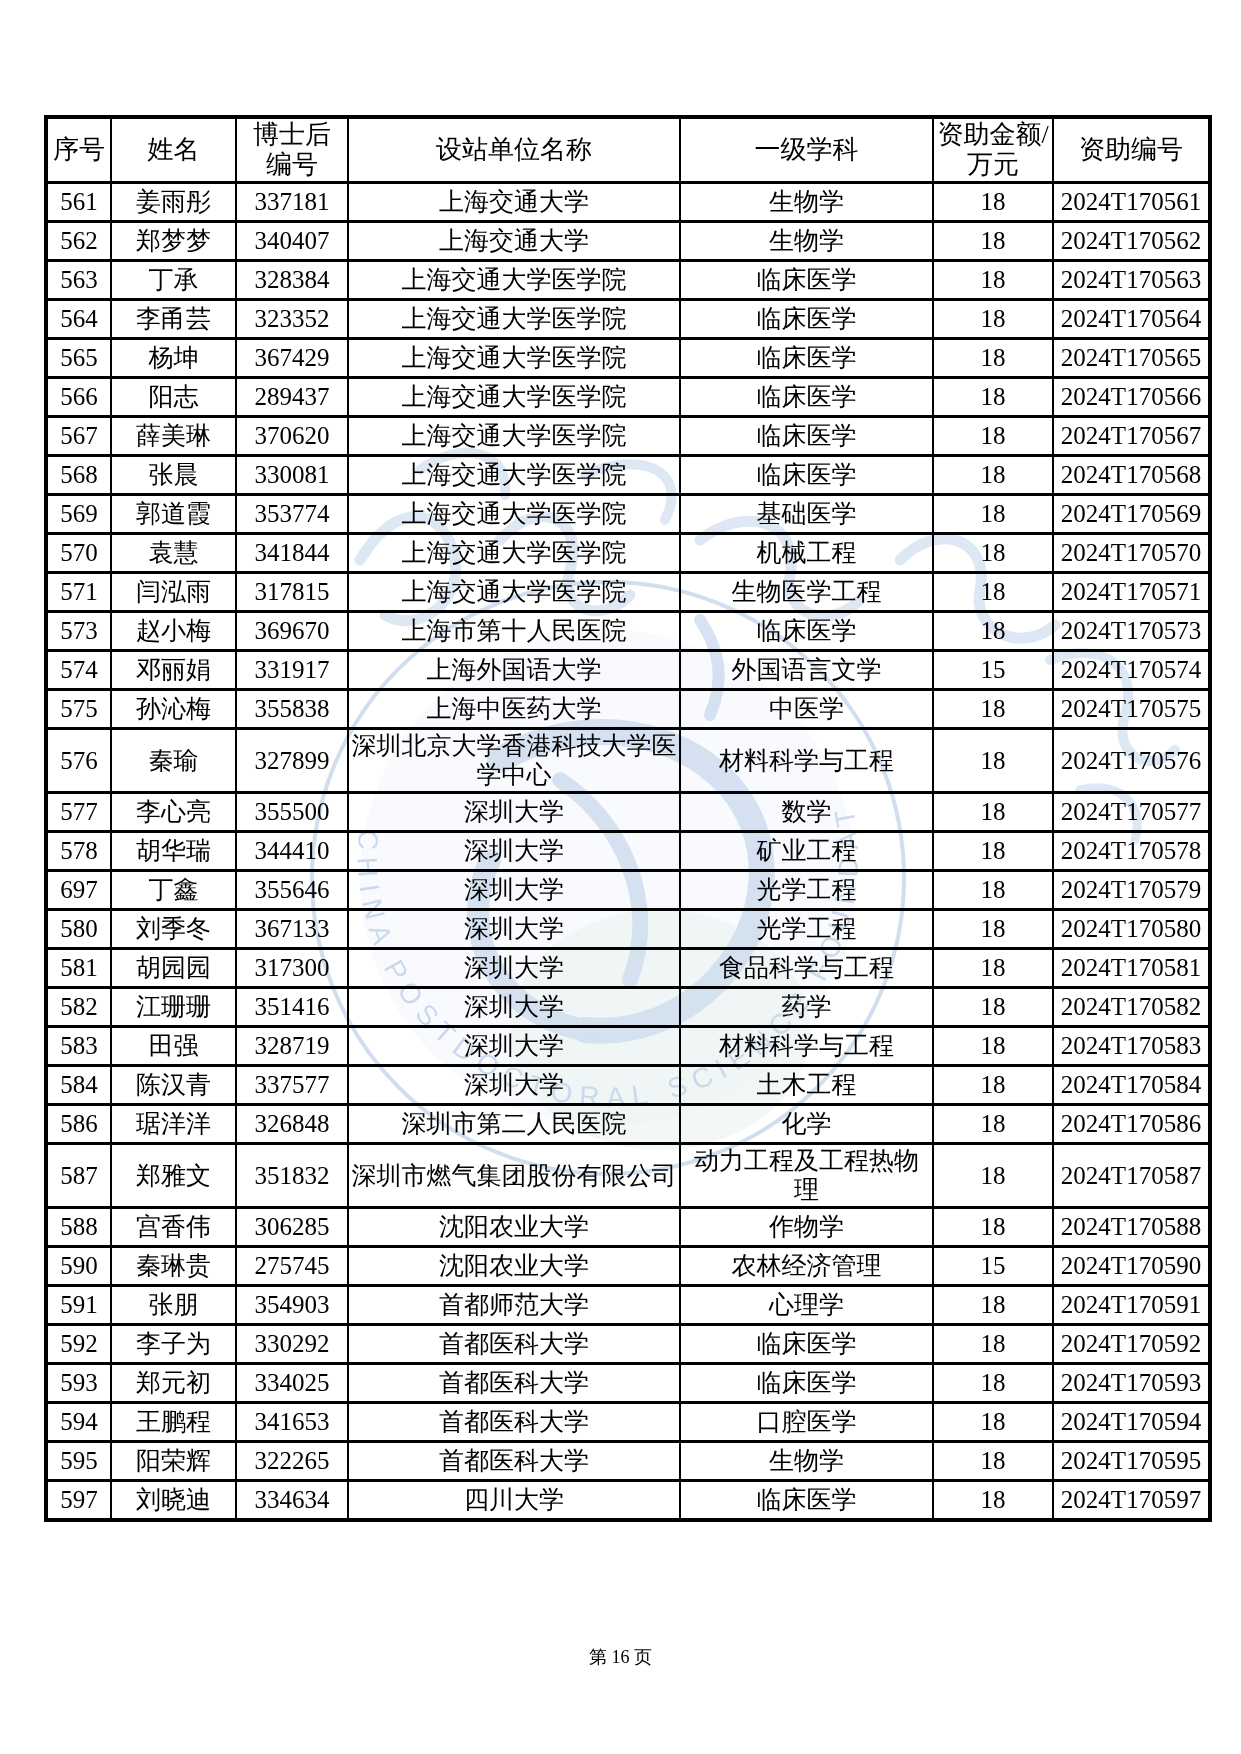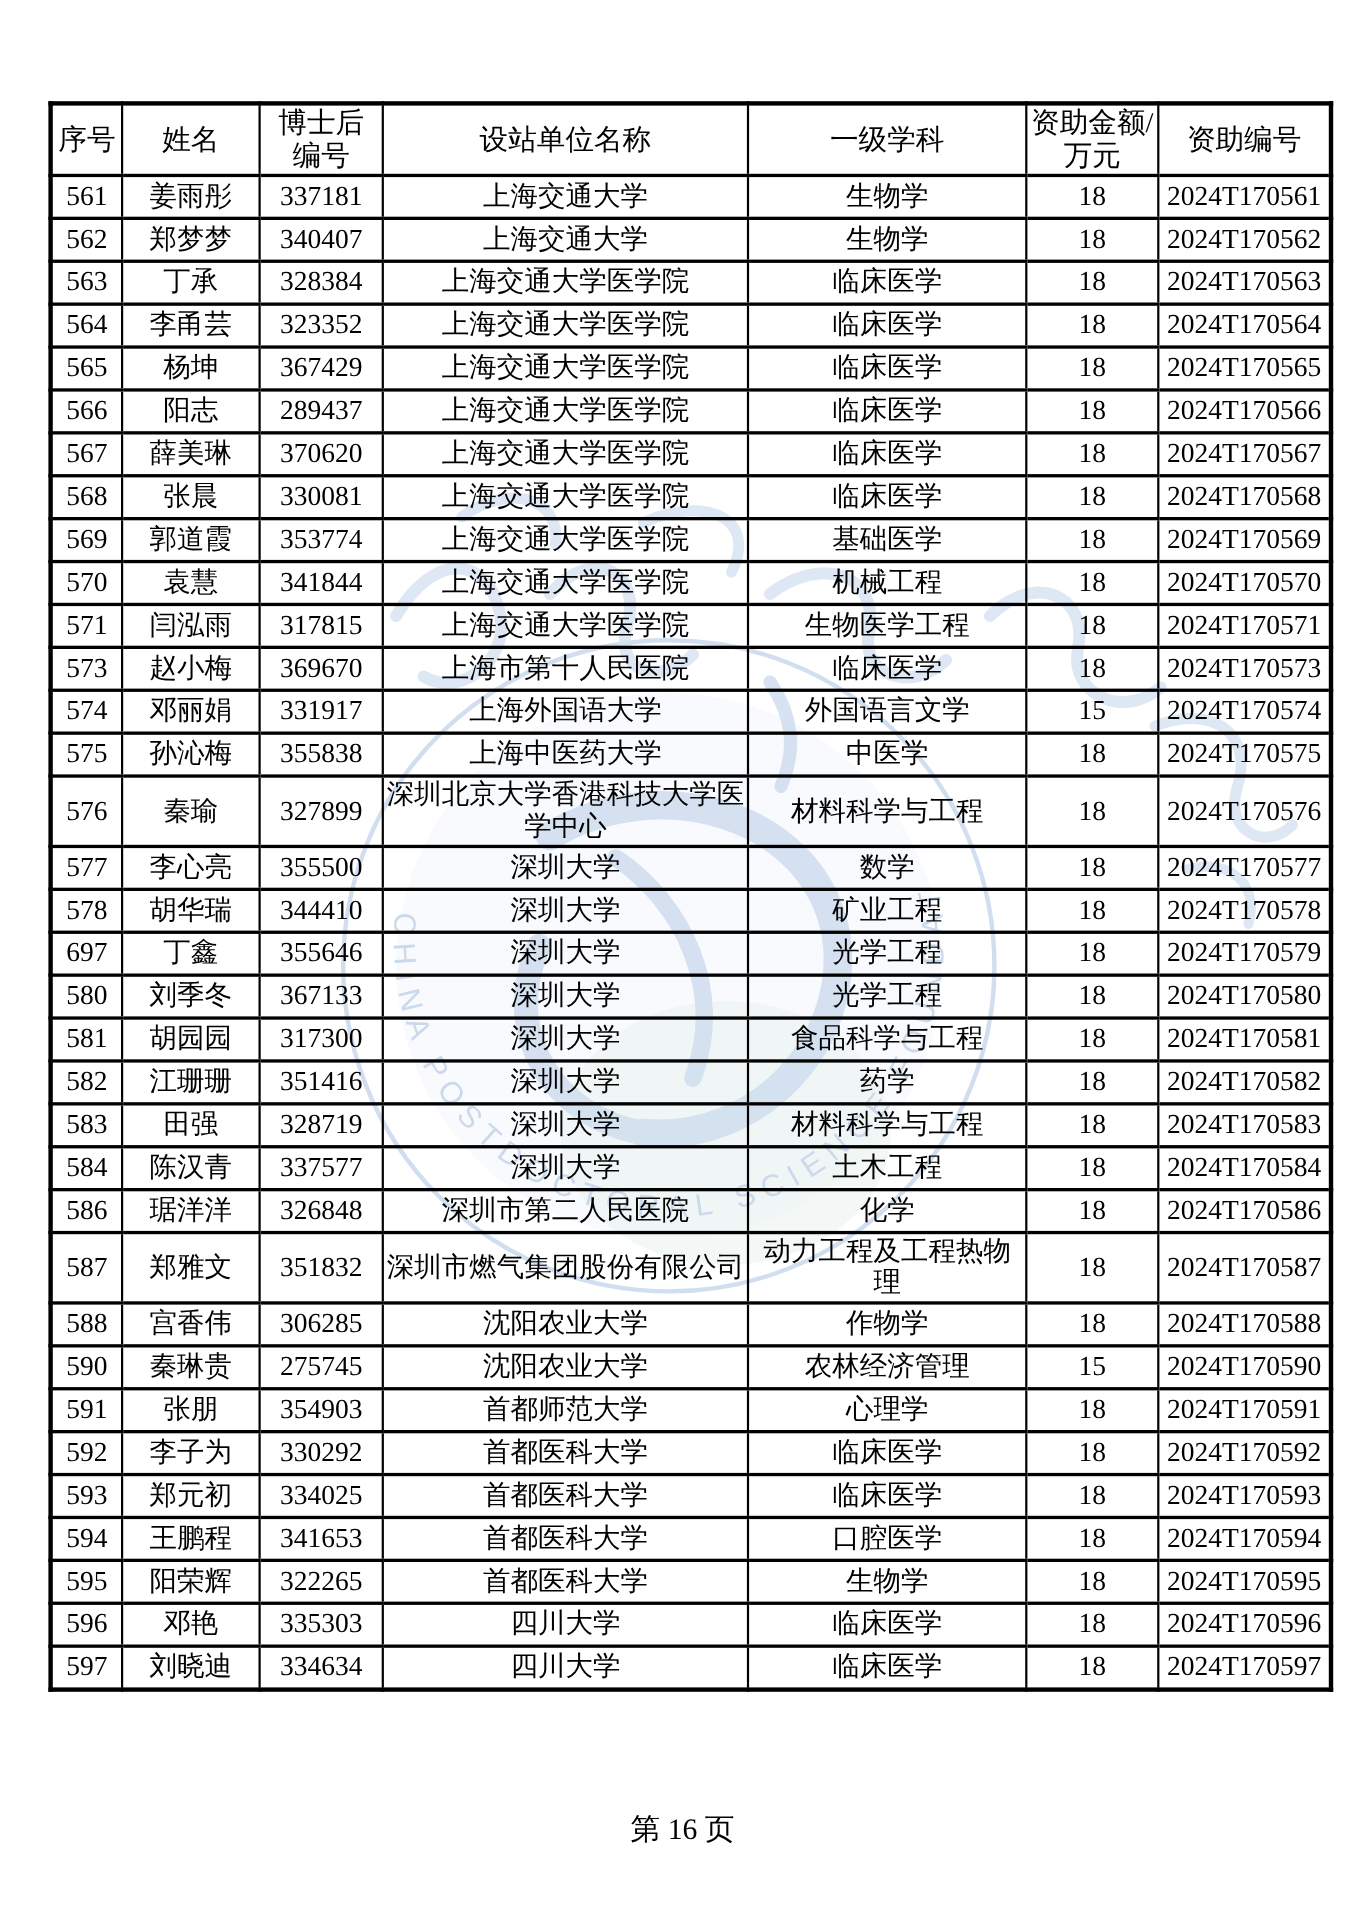--- a/index.html
+++ b/index.html
@@ -11,21 +11,21 @@
     font-family: "Liberation Serif", "DejaVu Serif", serif;
     color: #000;
   }
   
   .watermark {
     position: absolute; left: 0; top: 0; width: 1241px; height: 1754px;
     z-index: 0; pointer-events: none;
   }
   
   .table-wrap {
-    position: absolute; left: 44px; top: 92px; width: 1144px; z-index: 1;
+    position: absolute; left: 44px; top: 115px; width: 1144px; z-index: 1;
   }
   table.roster {
     border-collapse: collapse;
     width: 100%;
     table-layout: fixed;
     background: transparent;
   }
   table.roster th, table.roster td {
     border-left: 2px solid #000;
     border-top: 3px solid #000;
@@ -45,21 +45,21 @@
   table.roster td {
     height: 34px;
     font-size: 25px;
     line-height: 1.18;
   }
   td.c-inst { line-height: 1.25; }
   
   .footer {
     position: absolute; left: 0; top: 1645px; width: 1241px;
     text-align: center; z-index: 1;
-    font-size: 27px;
+    font-size: 18px;
   }
 </style>
 </head>
 <body>
 
 <svg class="watermark" viewBox="0 0 1241 1754" xmlns="http://www.w3.org/2000/svg" aria-hidden="true">
   <g opacity="0.55">
 
     <circle cx="608" cy="878" r="296" fill="none" stroke="#aac4e2" stroke-width="4"></circle>
 
@@ -398,29 +398,20 @@
         <tr>
     <td class="c-serial">595</td>
     <td class="c-name">阳荣辉</td>
     <td class="c-id">322265</td>
     <td class="c-inst">首都医科大学</td>
     <td class="c-disc">生物学</td>
     <td class="c-amt">18</td>
     <td class="c-num">2024T170595</td>
   </tr>
         <tr>
-    <td class="c-serial">596</td>
-    <td class="c-name">邓艳</td>
-    <td class="c-id">335303</td>
-    <td class="c-inst">四川大学</td>
-    <td class="c-disc">临床医学</td>
-    <td class="c-amt">18</td>
-    <td class="c-num">2024T170596</td>
-  </tr>
-        <tr>
     <td class="c-serial">597</td>
     <td class="c-name">刘晓迪</td>
     <td class="c-id">334634</td>
     <td class="c-inst">四川大学</td>
     <td class="c-disc">临床医学</td>
     <td class="c-amt">18</td>
     <td class="c-num">2024T170597</td>
   </tr>
       </tbody>
   </table>

